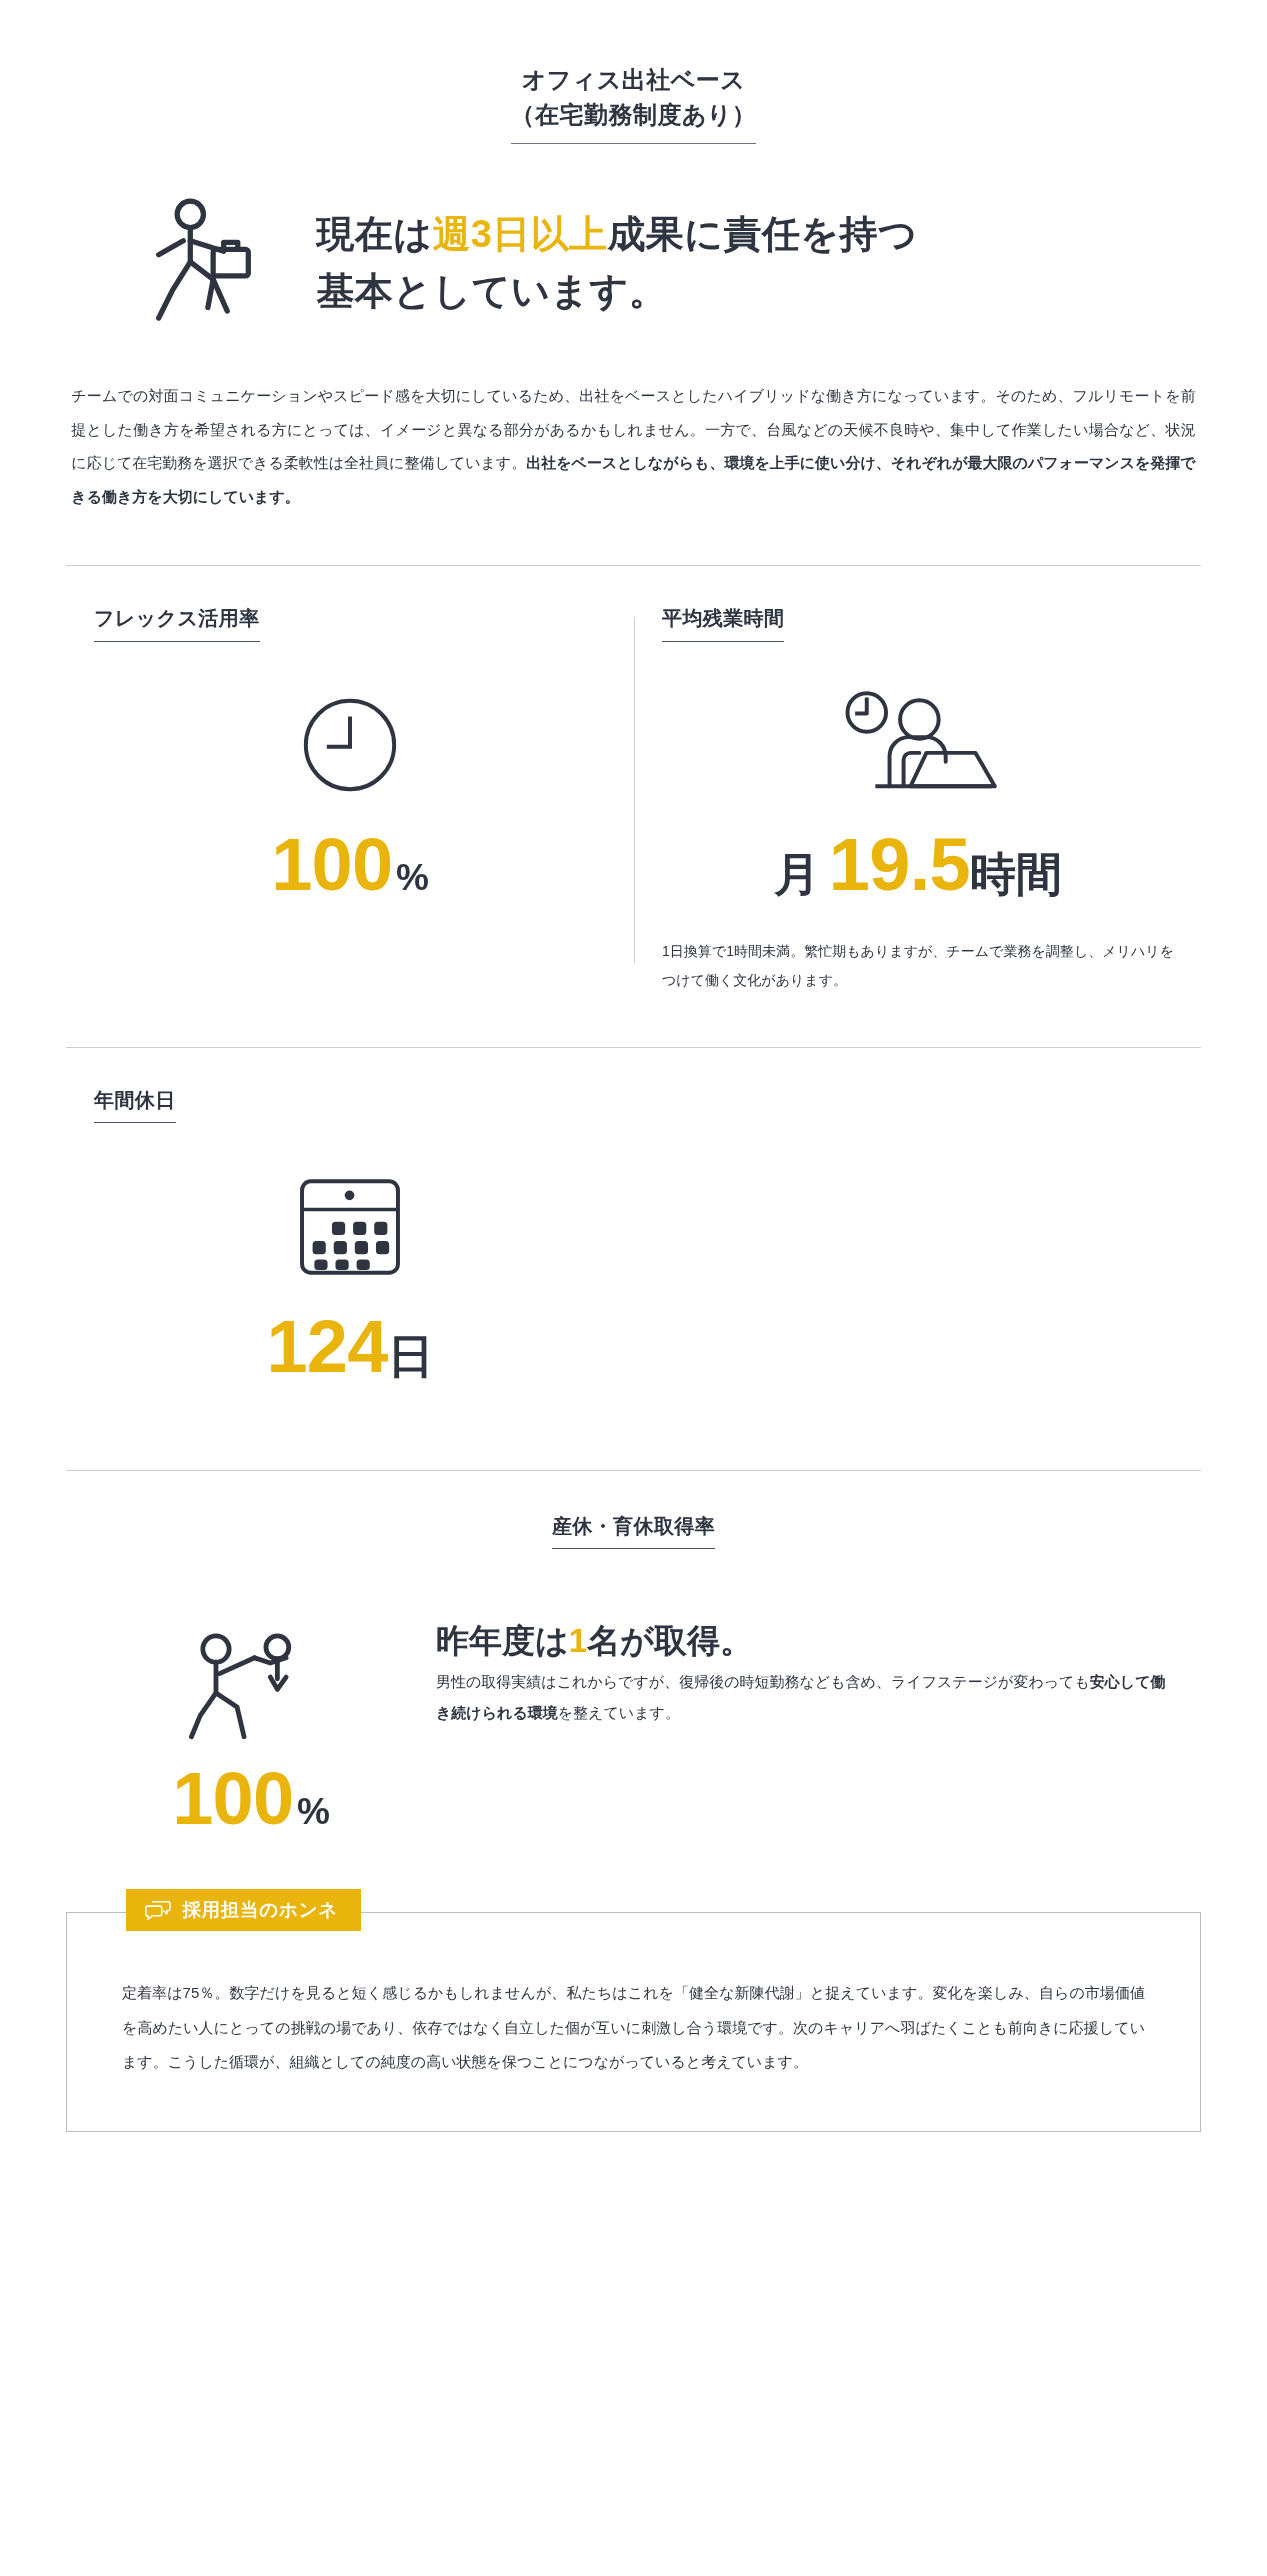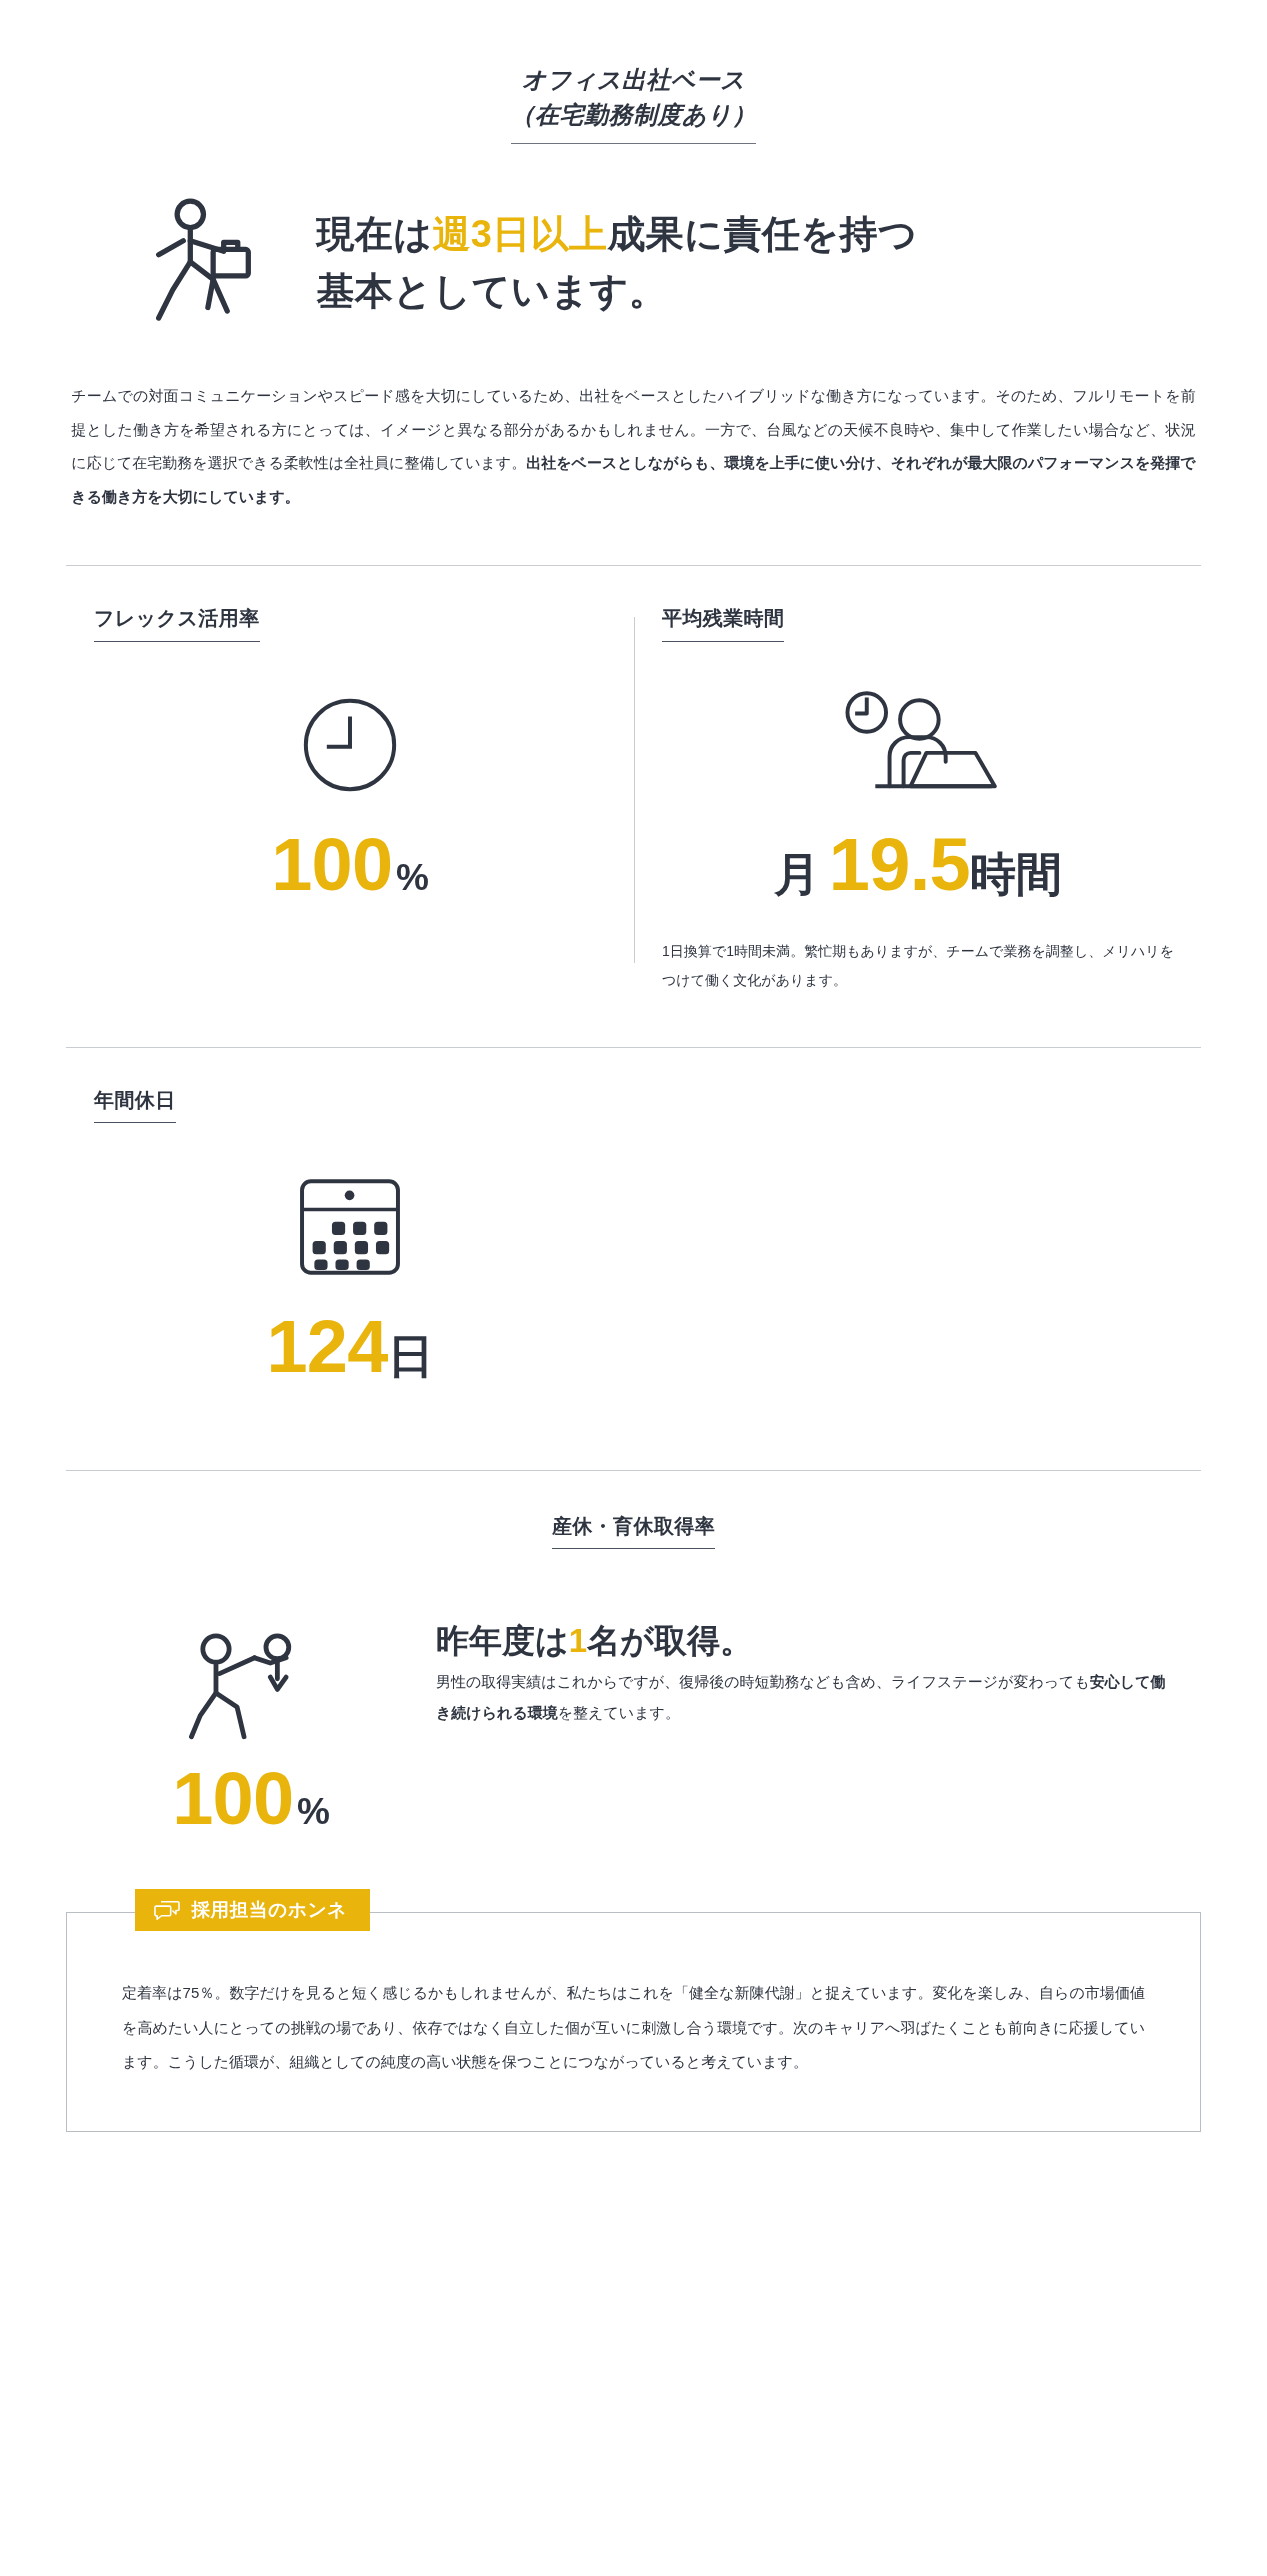--- a/index.html
+++ b/index.html
@@ -31,21 +31,20 @@
 
   
   .header {
     padding-top: 63px;
     text-align: center;
   }
   .header-inner {
     display: inline-block;
     border-bottom: 1.8px solid #6e7480;
     padding-bottom: 10.6px;
-    font-style: italic;
   }
   .header-line {
     font-size: 24px;
     font-weight: bold;
     line-height: 1.45;
     letter-spacing: .02em;
     color: #2e3440;
     white-space: nowrap;
   }
 
@@ -217,21 +216,21 @@
     position: relative;
     padding-bottom: 62px;
   }
   .honne-box {
     border: 0.9px solid #b9bdc4;
     padding: 63px 55px 51px;
   }
   .honne-tag {
     position: absolute;
     top: -23px;
-    left: 69px;
+    left: 60px;
     background: #e9b40c;
     color: #ffffff;
     font-size: 18.5px;
     font-weight: bold;
     letter-spacing: .04em;
     padding: 10.6px 23px 10.6px 19.4px;
     display: flex;
     align-items: center;
     gap: 10.6px;
     line-height: 1;

